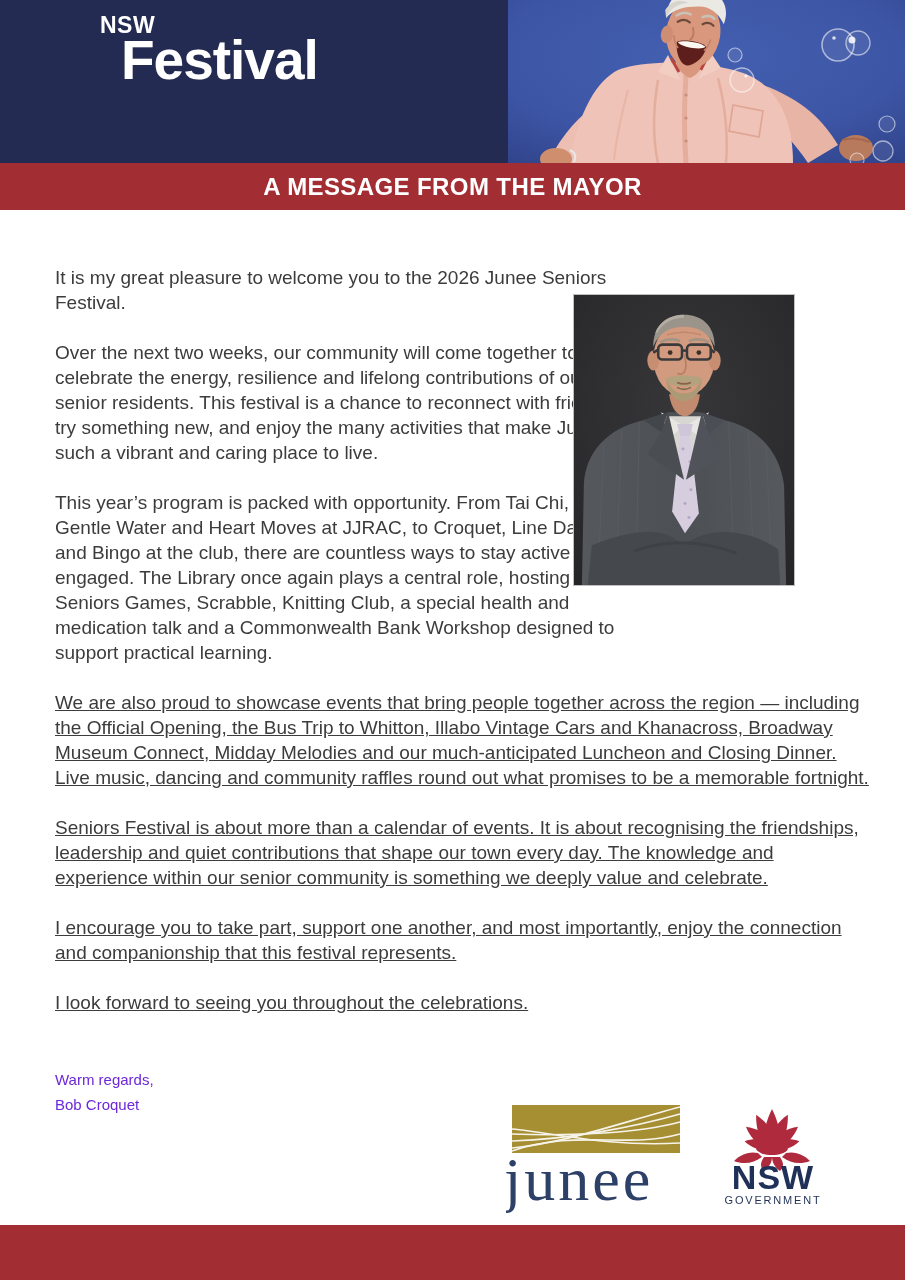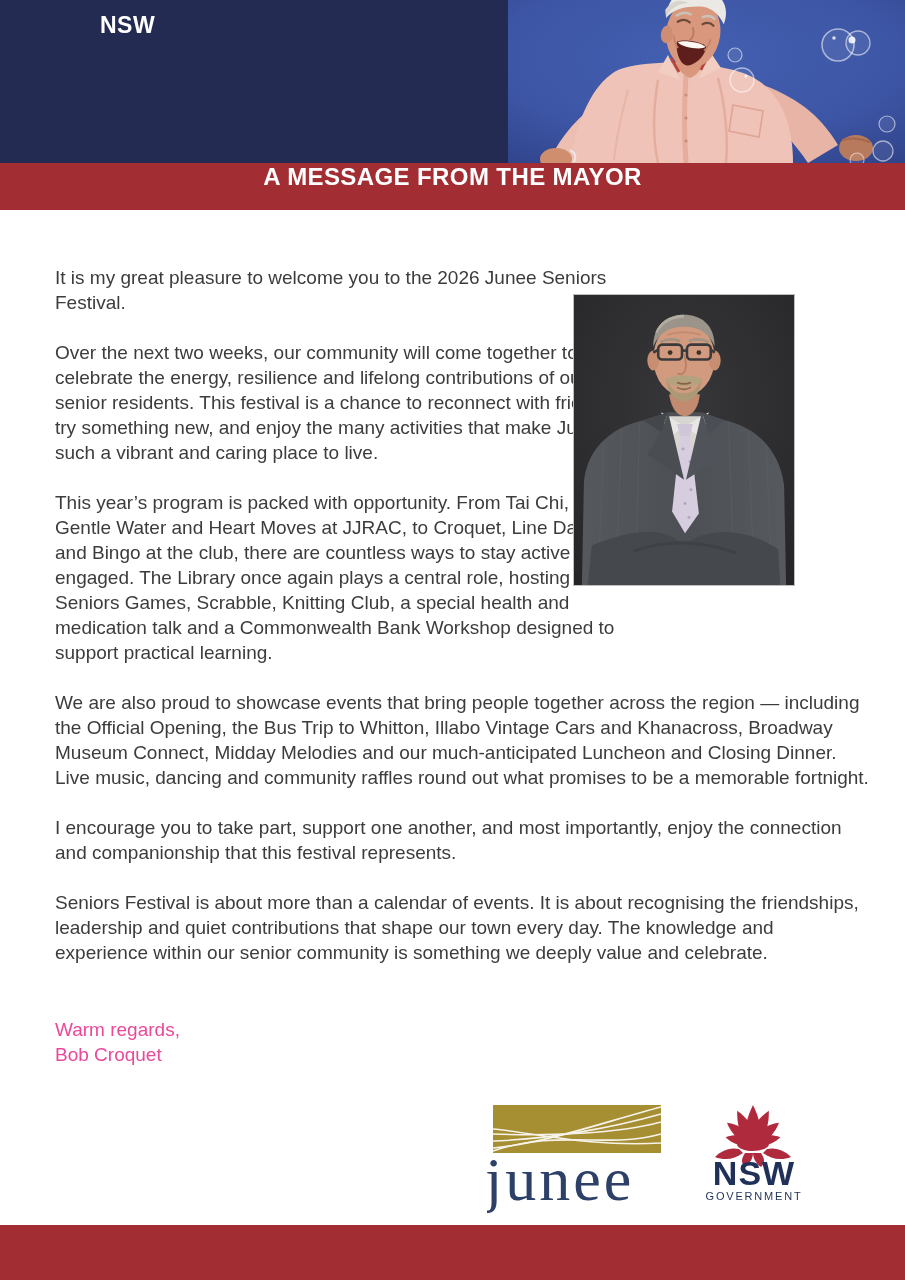--- a/index.html
+++ b/index.html
@@ -15,54 +15,57 @@
   .brand { position:absolute; left:100px; top:12px; color:#fff; }
   .brand-line1 { display:flex; align-items:baseline; }
   .brand-nsw { font-size:23px; font-weight:700; letter-spacing:.5px; }
   .brand-big { font-size:55px; font-weight:800; letter-spacing:-1px; line-height:60px; }
   .brand-line2 { margin-left:21px; margin-top:-9px; }
   .header-right { flex:1; }
   .header-right svg { display:block; width:100%; height:163px; }
   
   .band {
     height:47px; background:#a22d33; color:#fff; display:flex;
-    justify-content:center;
+    align-items:center; justify-content:center;
     font-size:24px; font-weight:700; letter-spacing:.4px;
   }
   
   .content { position:relative; height:1177px; padding:55px 0 1px 55px; }
   .content p {
     font-size:19px; line-height:25px; color:#3c3c3c; margin-bottom:25px;
   }
   .p-narrow { width:575px; }
-  .p-wide  { width:815px; }
+  .p-wide  { width:815px;text-decoration:underline; }
   .mayor-photo {
     position:absolute; left:573px; top:84px; width:222px; height:292px;
     border:1px solid #bfbfbf;
   }
   .mayor-photo svg { display:block; width:100%; height:100%; }
-  .signature { margin-top:52px; font-size:19px; line-height:25px; color:#ec4899; }
-  
-  .logos { position:absolute; left:487px; top:893px; display:flex; align-items:flex-start; }
+  .signature { margin-top:52px; font-size:15px; line-height:25px; color:#6d28d9; }
+  
+  .logos { position:absolute; left:506px; top:893px; display:flex; align-items:center; }
   .junee-logo svg { display:block; }
   .nsw-logo { margin-left:28px; }
   .nsw-logo svg { display:block; }
   
   .footer-band { position:absolute; left:0; bottom:0; width:905px; height:55px; background:#a22d33; }
 </style>
 </head>
 <body>
 
 <div class="page">
 
   <div class="header">
     <div class="header-left">
       <div class="brand">
         <div class="brand-line1">
           <span class="brand-nsw">NSW</span>
+        </div>
+        <div class="brand-line2">
+          <span class="brand-big">Festival</span>
         </div>
       </div>
     </div>
     <div class="header-right">
 
       <svg viewBox="0 0 397 163" preserveAspectRatio="none">
         <defs>
           <radialGradient id="heroBg" cx="48%" cy="35%" r="85%">
             <stop offset="0%" stop-color="#4460b1"></stop>
             <stop offset="60%" stop-color="#3d55a5"></stop>
@@ -230,22 +233,23 @@
         <path d="M104,93 q7,4 14,0" stroke="#7d6c4e" stroke-width="1.6" fill="none"></path>
 
         <path d="M104,88 q7,3 14,0" stroke="#8a5f4a" stroke-width="1.6" fill="none"></path>
       </svg>
     </div>
 
     <p class="p-narrow">It is my great pleasure to welcome you to the 2026 Junee Seniors Festival.</p>
     <p class="p-narrow">Over the next two weeks, our community will come together to celebrate the energy, resilience and lifelong contributions of our senior residents. This festival is a chance to reconnect with friends, try something new, and enjoy the many activities that make Junee such a vibrant and caring place to live.</p>
     <p class="p-narrow">This year’s program is packed with opportunity. From Tai Chi, Gentle Water and Heart Moves at JJRAC, to Croquet, Line Dancing and Bingo at the club, there are countless ways to stay active and engaged. The Library once again plays a central role, hosting Seniors Games, Scrabble, Knitting Club, a special health and medication talk and a Commonwealth Bank Workshop designed to support practical learning.</p>
     <p class="p-wide">We are also proud to showcase events that bring people together across the region — including the Official Opening, the Bus Trip to Whitton, Illabo Vintage Cars and Khanacross, Broadway Museum Connect, Midday Melodies and our much-anticipated Luncheon and Closing Dinner. Live music, dancing and community raffles round out what promises to be a memorable fortnight.</p>
+    <p class="p-wide">Seniors Festival is about more than a calendar of events. It is about recognising the friendships, leadership and quiet contributions that shape our town every day. The knowledge and experience within our senior community is something we deeply value and celebrate.</p>
     <p class="p-wide">I encourage you to take part, support one another, and most importantly, enjoy the connection and companionship that this festival represents.</p>
-    <p class="p-wide">Seniors Festival is about more than a calendar of events. It is about recognising the friendships, leadership and quiet contributions that shape our town every day. The knowledge and experience within our senior community is something we deeply value and celebrate.</p>
+    <p class="p-wide">I look forward to seeing you throughout the celebrations.</p>
 
     <div class="signature">
       <div>Warm regards,</div>
       <div>Bob Croquet</div>
     </div>
 
     <div class="logos">
       <div class="junee-logo">
         <svg width="185" height="112" viewBox="0 0 185 112">
           <rect x="6" y="2" width="168" height="48" fill="#a68e33"></rect>

